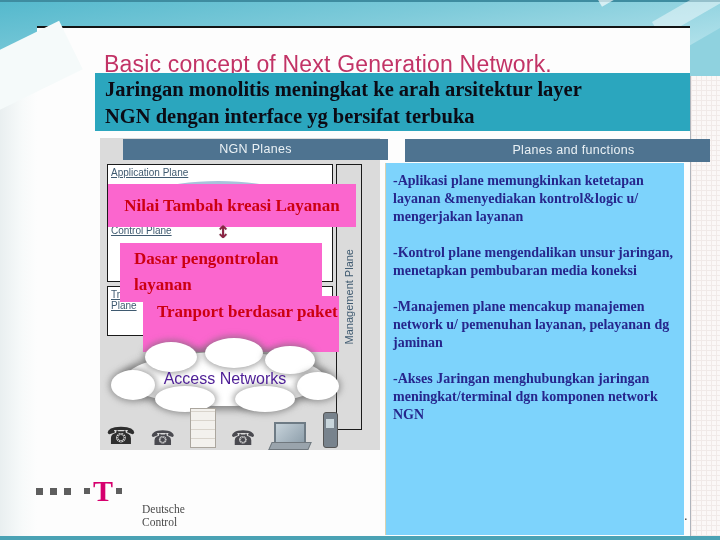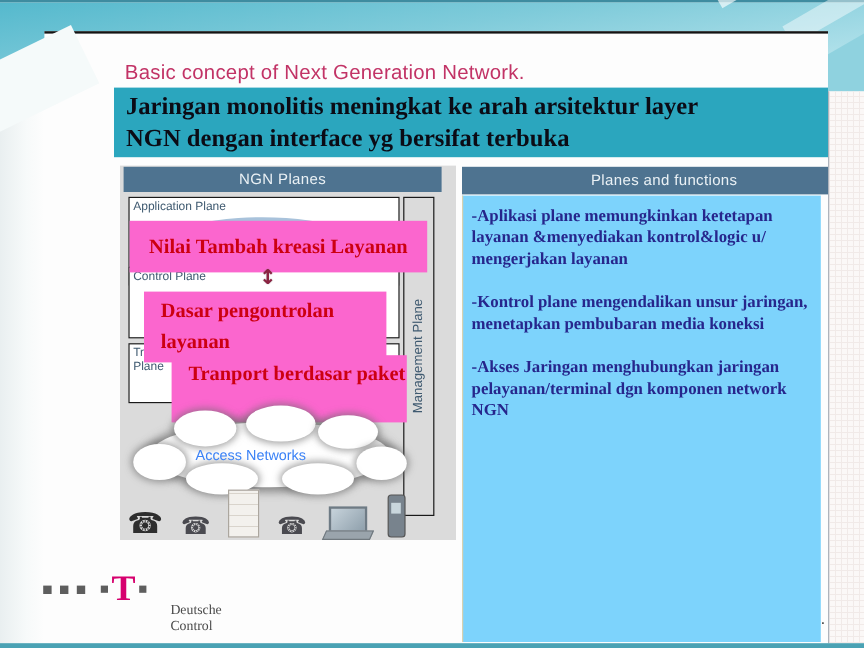--- a/index.html
+++ b/index.html
@@ -23,33 +23,33 @@
     transform:rotate(-26deg);}
   .white-panel{left:37px;top:26px;width:653px;height:511px;background:#FDFDFD;
     border-top:2px solid #141414;}
   .right-strip{left:690px;top:76px;width:30px;height:460px;background:#FBF8F7;
     background-image:repeating-linear-gradient(0deg,#F1EAE8 0 1px,transparent 1px 5px),
                      repeating-linear-gradient(90deg,#F1EAE8 0 1px,transparent 1px 5px);
     border-left:1px solid #AFB4BC;}
   .bottom-line{left:0;top:536px;width:720px;height:4px;background:#4AA2B4;}
 
   
-  .slide-title{left:104px;top:51px;font-size:17px;letter-spacing:.2px;color:#C23366;}
+  .slide-title{left:104px;top:51px;font-size:23px;letter-spacing:.2px;color:#C23366;}
   .headline-box{left:95px;top:73px;width:595px;height:58px;background:#2BA6BE;
     font-family:"Liberation Serif",serif;font-weight:bold;font-size:20.5px;
     line-height:27px;color:#0B0B15;padding:3px 8px 0 10px;box-sizing:border-box;}
 
   
   .diagram{left:100px;top:138px;width:280px;height:312px;background:#DBDBDB;}
   .bar{background:#4E7390;color:#EAF1F5;font-size:12.5px;text-align:center;
-    line-height:21px;letter-spacing:.3px;}
+    line-height:21px;letter-spacing:.3px;margin-left:20px;}
   .ngn-bar{left:103px;top:139px;width:265px;height:21px;}
   .plane-box{background:#FFFFFF;border:1.5px solid #1A1A1A;box-sizing:border-box;
     overflow:hidden;}
-  .plane-label{font-size:10px;color:#3F5A70;padding:2px 0 0 3px;}
+  .plane-label{font-size:10px;color:#3F5A70;padding:2px 0 0 3px;text-decoration:underline;}
   .app-box{left:107px;top:164px;width:226px;height:74px;}
   .app-arc{position:absolute;left:8px;top:16px;width:205px;height:70px;
     background:#A8C2DB;border-radius:50%;}
   .ctl-box{left:107px;top:222px;width:226px;height:60px;}
   .trs-box{left:107px;top:286px;width:226px;height:50px;}
   .trs-label{width:50px;line-height:11px;}
   .mgmt-box{left:336px;top:164px;width:26px;height:266px;background:#DBDBDB;
     border:1.5px solid #1A1A1A;box-sizing:border-box;display:flex;
     align-items:center;justify-content:center;}
   .mgmt-text{writing-mode:vertical-rl;transform:rotate(180deg);
@@ -61,22 +61,22 @@
   .ov-2{left:120px;top:243px;width:202px;height:59px;font-size:17px;
     line-height:26px;padding:3px 12px 0 14px;}
   .ov-3{left:143px;top:296px;width:196px;height:56px;font-size:17px;
     line-height:25px;padding:3px 0 0 14px;}
   .updown-arrow{left:216px;top:222px;font-size:17px;font-weight:bold;color:#8B2242;
     font-family:"DejaVu Sans",sans-serif;text-shadow:0 0 1px #888;}
   .cloud{left:125px;top:352px;width:200px;height:54px;background:#FFFFFF;
     border-radius:50%;box-shadow:0 0 7px 4px rgba(110,110,110,.75);}
   .cloud-bump{position:absolute;background:#FFFFFF;border-radius:50%;
     box-shadow:0 0 6px 2px rgba(110,110,110,.6);}
-  .cloud-label{left:109px;top:352px;width:200px;height:54px;display:flex;
-    align-items:center;justify-content:center;font-size:12px;color:#3b82f6;}
+  .cloud-label{left:125px;top:352px;width:200px;height:54px;display:flex;
+    align-items:center;justify-content:center;font-size:16px;color:#4c1d95;}
 
   
   .devices{left:106px;top:408px;width:232px;height:40px;display:flex;
     align-items:flex-end;justify-content:space-between;}
   .phone-glyph{font-family:"DejaVu Sans",sans-serif;color:#2E2E2E;line-height:1;}
   .g-lg{font-size:24px;}
   .g-md{font-size:20px;color:#4A4A50;}
   .pbx{width:26px;height:40px;background:#F3F1ED;border:1px solid #ABA69E;
     box-sizing:border-box;
     background-image:repeating-linear-gradient(0deg,transparent 0 8px,#D9D4CC 8px 9px);}
@@ -174,21 +174,22 @@
   </span>
   <span class="mobile">
     <span class="m-screen"></span>
   </span>
 </div>
 
 <div class="abs bar pf-bar">Planes and functions</div>
 <div class="abs panel-body">
   <p>-Aplikasi plane memungkinkan ketetapan layanan &amp;menyediakan kontrol&amp;logic u/ mengerjakan layanan</p>
   <p>-Kontrol plane mengendalikan unsur jaringan, menetapkan pembubaran media koneksi</p>
-  <p>-Akses Jaringan menghubungkan jaringan pelayanan/terminal dgn komponen network NGN</p>
+  <p>-Manajemen plane mencakup manajemen network u/ pemenuhan layanan, pelayanan dg jaminan</p>
+  <p>-Akses Jaringan menghubungkan jaringan meningkat/terminal dgn komponen network NGN</p>
 </div>
 
 <div class="abs logo">
   <div class="logo-row">
     <span class="sq"></span>
     <span class="sq"></span>
     <span class="sq"></span>
     <span class="t-wrap">
       <span class="sq-sm"></span>
       <span class="t-letter">T</span>

